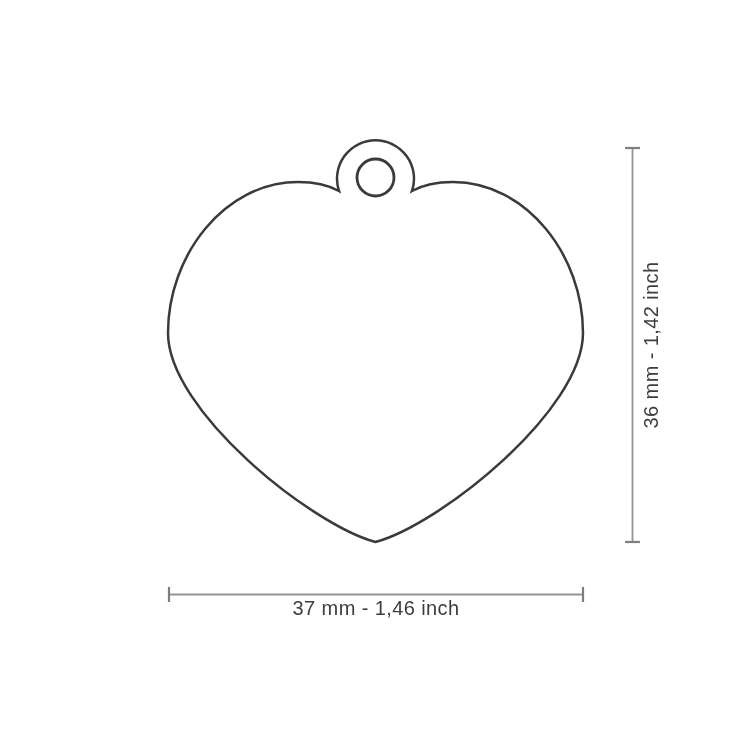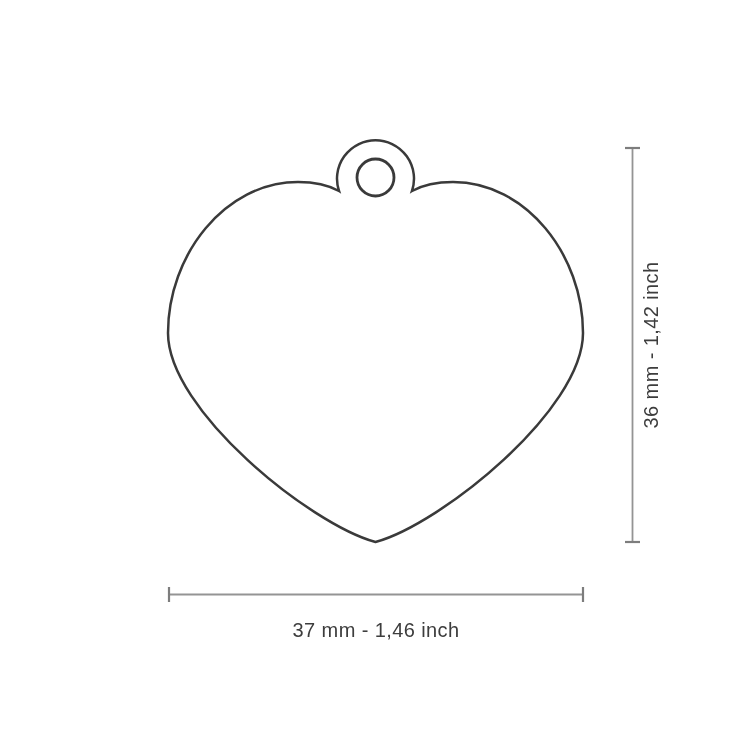--- a/index.html
+++ b/index.html
@@ -45,21 +45,20 @@
     color: #3d3d3d;
     font-size: 20px;
     letter-spacing: 0.4px;
     white-space: nowrap;
   }
   .dim-label-width {
     left: 169px;
     top: 597px;
     width: 414px;
     text-align: center;
-    margin-top: 22px;
   }
   .dim-label-height {
     left: 651px;
     top: 345px;
     transform: translate(-50%, -50%) rotate(-90deg);
   }
 </style>
 </head>
 <body>
 

